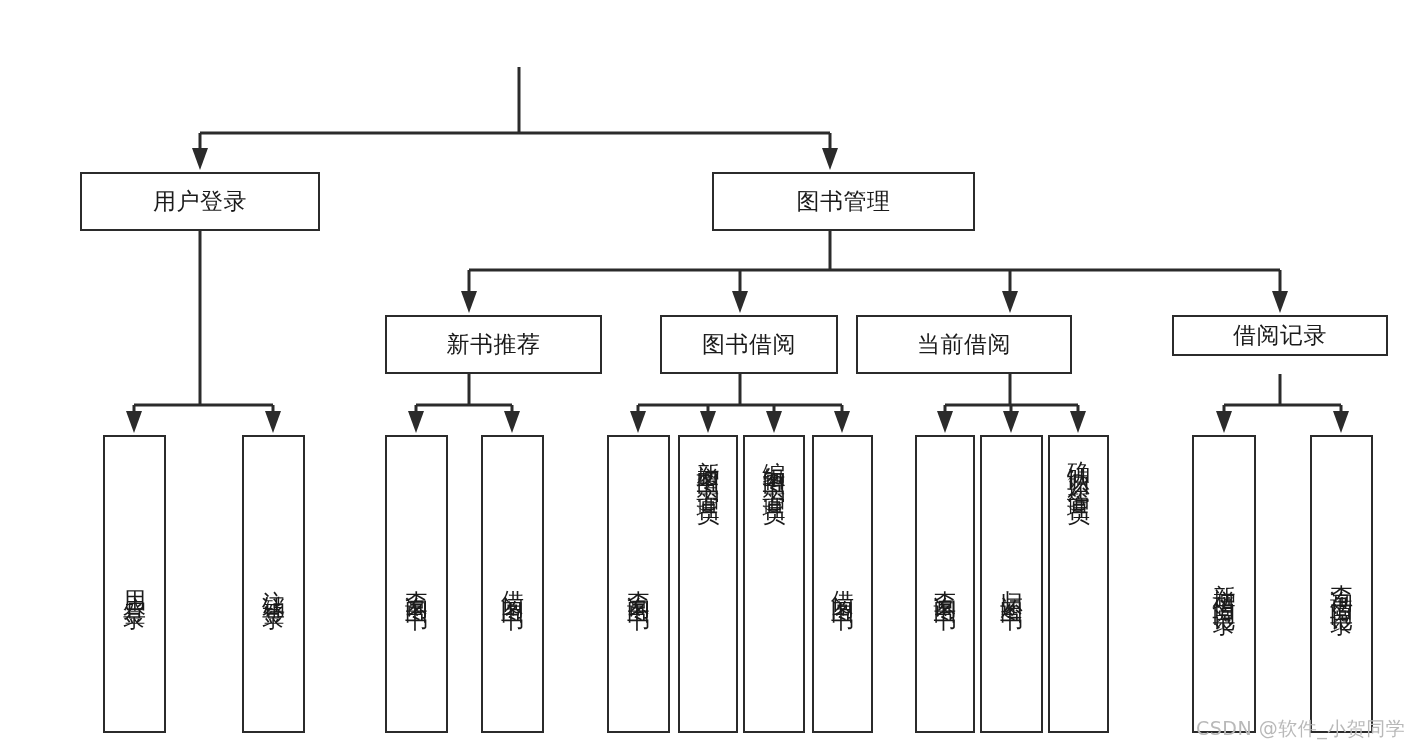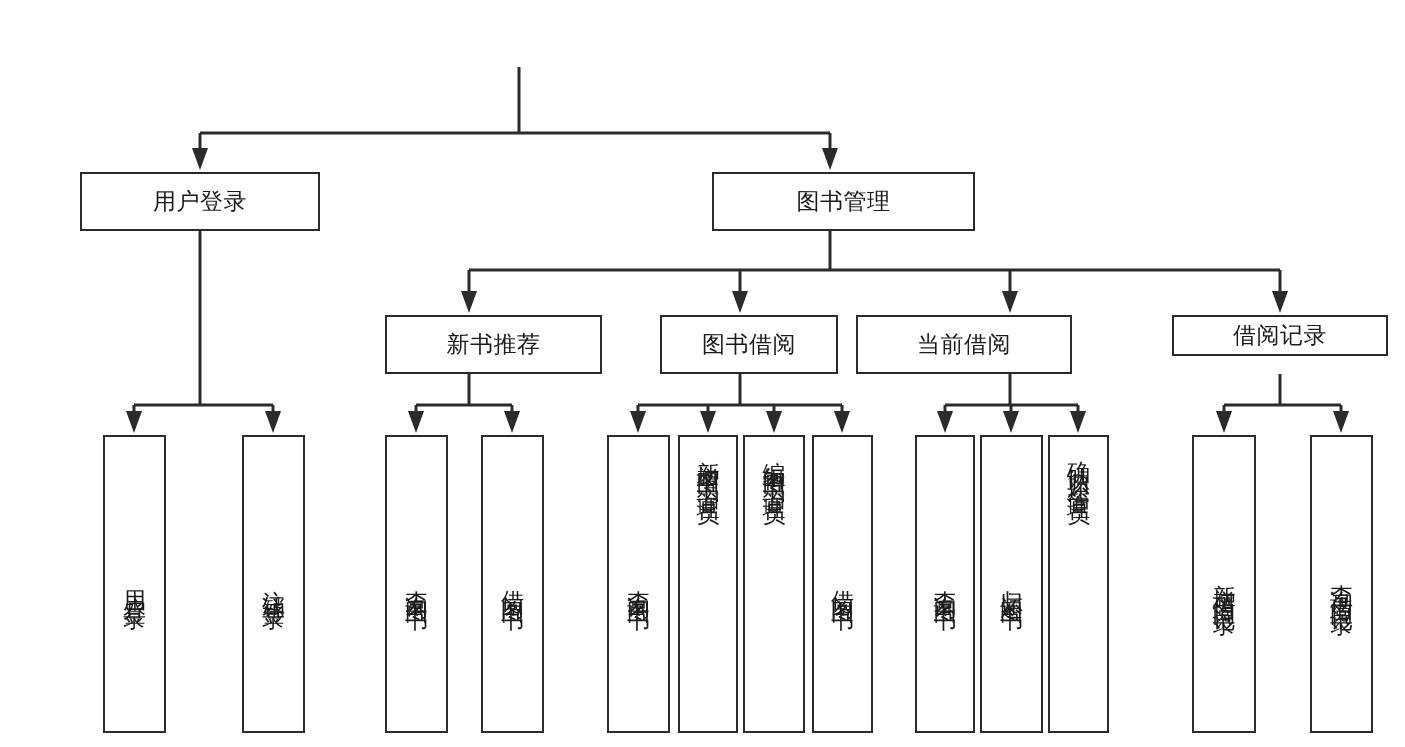--- a/index.html
+++ b/index.html
@@ -183,13 +183,14 @@
         <span class="vtext">确认归还（管理员）</span>
       </div>
       <div class="node node-v" style="left: 1192px; top: 435px; width: 64px; height: 298px;">
         <span class="vtext">新增借阅记录</span>
       </div>
       <div class="node node-v" style="left: 1310px; top: 435px; width: 63px; height: 298px;">
         <span class="vtext">查询借阅记录</span>
       </div>
     </div>
 
+  <div class="watermark" id="wm" style="left: 1196px; top: 716px; color: rgb(185, 185, 185);">CSDN @软件_小贺同学</div>
 </div>
 
 </body></html>

